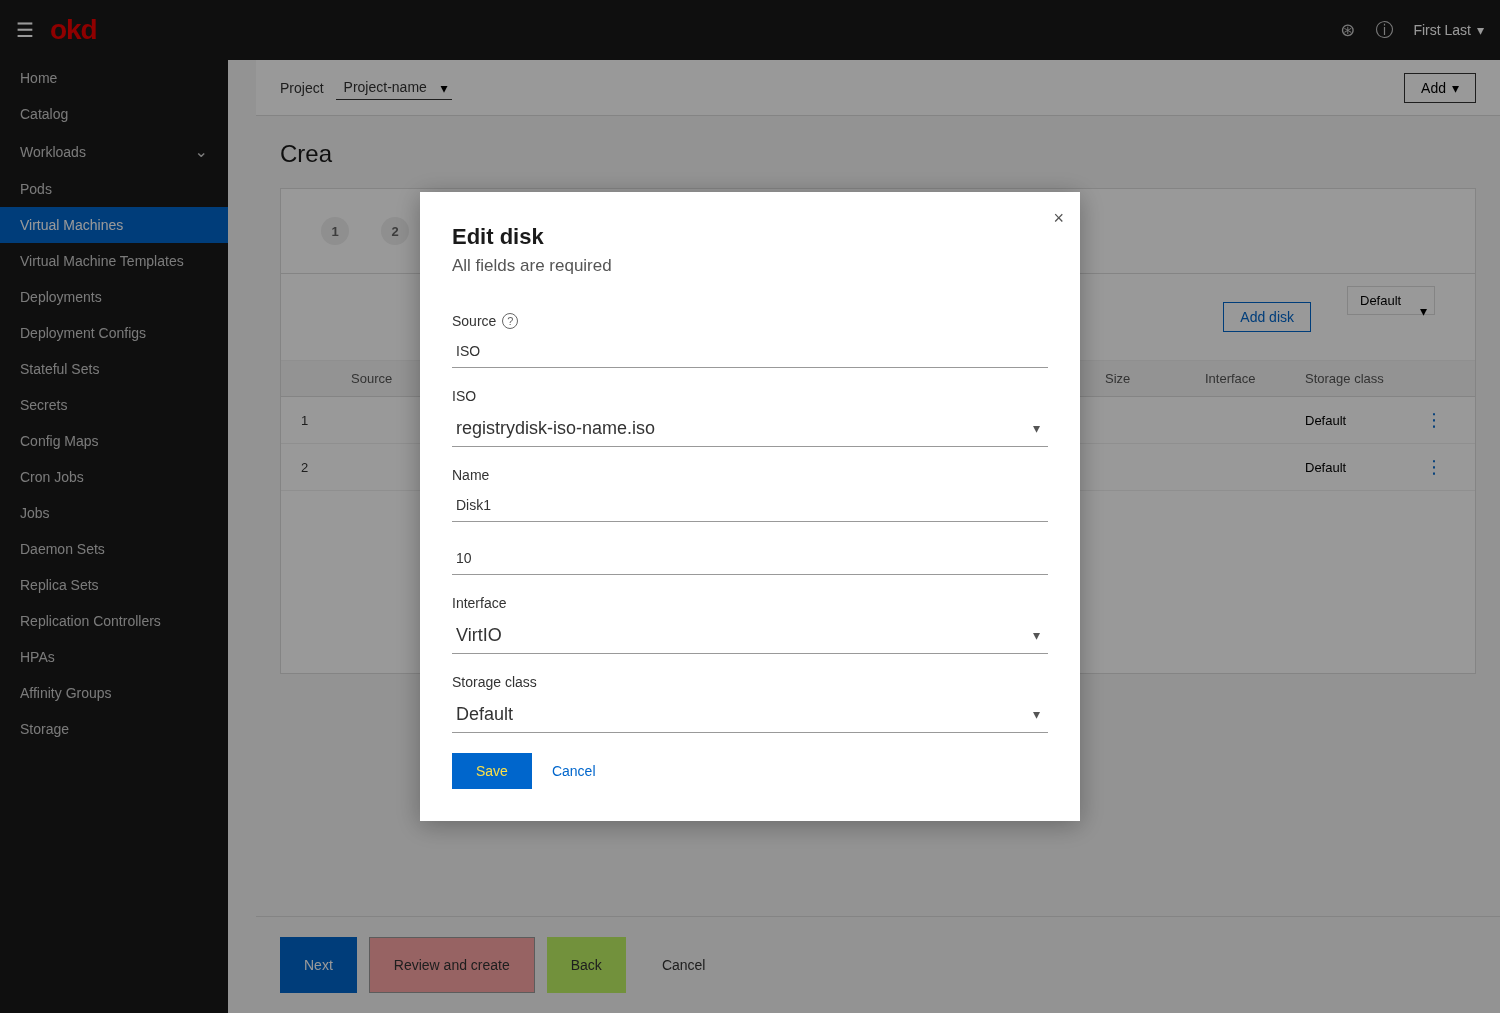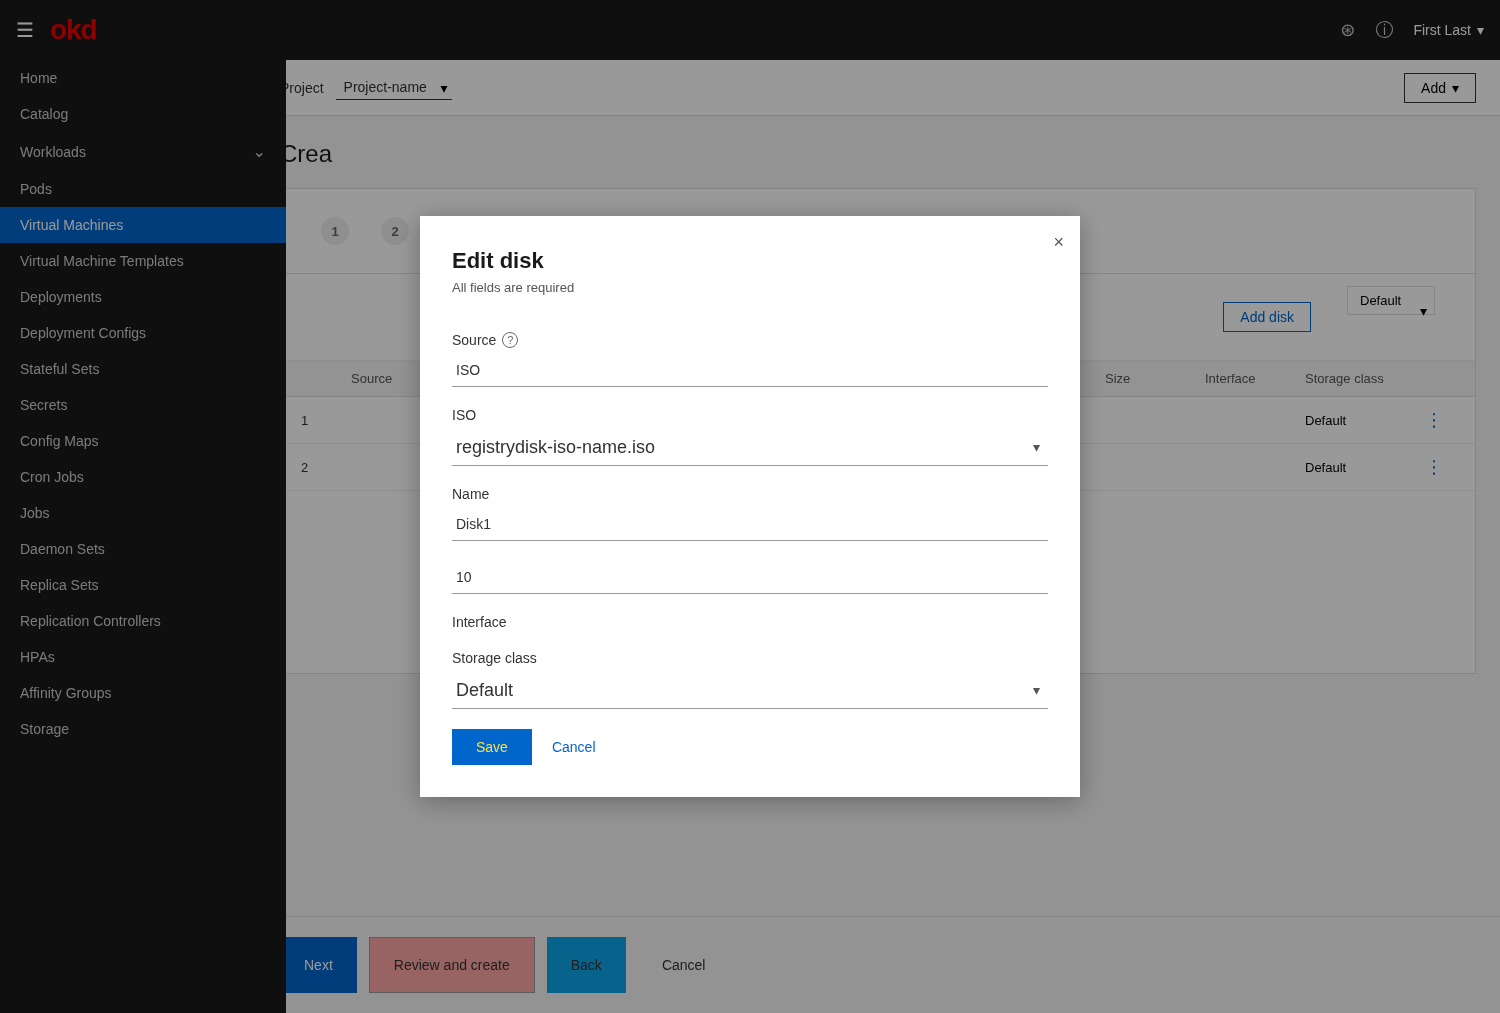--- a/index.html
+++ b/index.html
@@ -21,21 +21,21 @@
     .navbar-logo span { color: #fff; }
     .navbar-right { margin-left: auto; display: flex; align-items: center; gap: 20px; }
     .navbar-icon { color: #ccc; font-size: 18px; cursor: pointer; }
     .navbar-user { color: #fff; font-size: 14px; cursor: pointer; display: flex; align-items: center; gap: 6px; }
 
     
     .sidebar {
       position: fixed;
       top: 60px;
       left: 0;
-      width: 286px;
+      width: 228px;
       bottom: 0;
       background: #1a1a1a;
       overflow-y: auto;
       z-index: 90;
     }
     .sidebar-item {
       padding: 10px 20px;
       color: #ccc;
       cursor: pointer;
       font-size: 14px;
@@ -185,21 +185,21 @@
       right: 0;
       background: #f5f5f5;
       padding: 20px 24px;
       display: flex;
       gap: 12px;
       border-top: 1px solid #ddd;
       z-index: 80;
     }
     .btn-primary { background: #0066cc; color: #fff; border: none; padding: 20px 24px; cursor: pointer; font-size: 14px; }
     .btn-secondary { background: #fca5a5; color: #333; border: 1px solid #999; padding: 10px 24px; cursor: pointer; font-size: 14px; }
-    .btn-tertiary { background: #0ea5e9; color: #333; border: none; padding: 10px 24px; cursor: pointer; font-size: 14px; }
+    .btn-tertiary { background: #bef264; color: #333; border: none; padding: 10px 24px; cursor: pointer; font-size: 14px; }
     .btn-link { background: none; color: #333; border: none; padding: 10px 24px; cursor: pointer; font-size: 14px; }
 
     
     .overlay {
       position: fixed;
       top: 0; left: 0; right: 0; bottom: 0;
       background: rgba(0,0,0,0.4);
       z-index: 200;
       display: flex;
       align-items: center;
@@ -219,21 +219,21 @@
     .modal-close {
       position: absolute;
       top: 16px; right: 16px;
       background: none;
       border: none;
       font-size: 18px;
       cursor: pointer;
       color: #555;
     }
     .modal-title { font-size: 22px; font-weight: 600; margin-bottom: 6px; color: #1a1a1a; }
-    .modal-required { font-size: 13px; color: #555; margin-bottom: 37px; }
+    .modal-required { font-size: 17px; color: #555; margin-bottom: 37px; }
     .form-group { margin-bottom: 20px; }
     .form-label {
       display: flex;
       align-items: center;
       gap: 6px;
       font-size: 14px;
       color: #333;
       margin-bottom: 6px;
       font-weight: 500;
     }
@@ -495,20 +495,27 @@
       <div class="form-label">Name</div>
       <input type="text" class="form-input" value="Disk1" style="">
     </div>
 
     <div class="form-group">
       <input type="number" class="form-input" value="10" style="">
     </div>
 
     <div class="form-group">
       <div class="form-label">Interface</div>
+      <div class="form-select-wrapper">
+        <select class="form-select">
+          <option>VirtIO</option>
+          <option>SATA</option>
+          <option>IDE</option>
+        </select>
+      </div>
     </div>
 
     <div class="form-group">
       <div class="form-label">Storage class</div>
       <div class="form-select-wrapper">
         <select class="form-select">
           <option>Default</option>
           <option>Standard</option>
           <option>Fast</option>
         </select>

